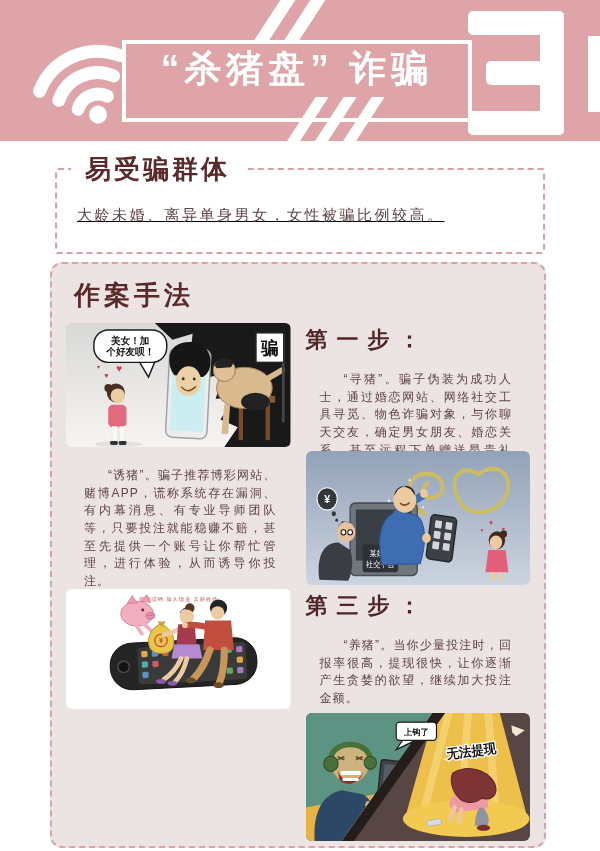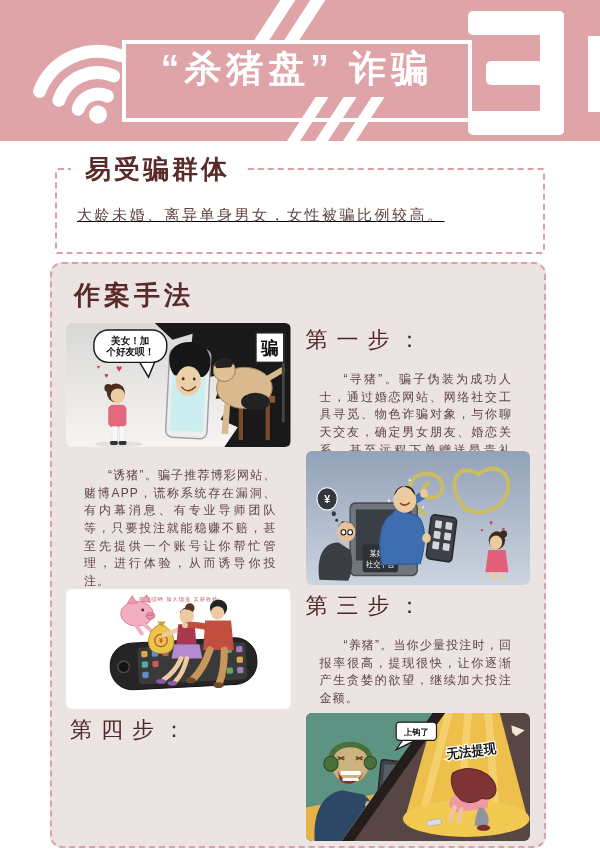--- a/index.html
+++ b/index.html
@@ -45,21 +45,21 @@
   }
   .sec2-title{
     margin:4px 0 10px 8px;color:#5a2a2a;font-size:26px;font-weight:900;letter-spacing:4px;
   }
   .row{display:flex;gap:11px;margin-bottom:4px;}
   .row-1{height:124px;}.row-2{height:134px;}.row-3{height:120px;}.row-4{height:128px;}
   .cell{flex:1;min-width:0;}
   .cartoon{border-radius:6px;overflow:hidden;}
   .cartoon svg{display:block;width:100%;height:100%;}
   .step{padding:0 2px;}
-  .step h3{margin:2px 0 5px 2px;color:#4f2626;font-size:22px;font-weight:400;letter-spacing:9px;}
+  .step h3{margin:2px 0 5px 2px;color:#4f2626;font-size:22px;font-weight:700;letter-spacing:9px;}
   .step p{
     margin:16px;color:#5f4545;font-size:12px;line-height:1.47;letter-spacing:1.1px;
     text-align:justify;text-indent:2em;
   }
   svg text{font-family:"Liberation Sans","DejaVu Sans",sans-serif;}
 </style>
 </head>
 <body>
 
 <div class="header">
@@ -316,21 +316,20 @@
       </svg>
     </div>
     <div class="cell step">
       <h3>第三步：</h3>
       <p>“养猪”。当你少量投注时，回报率很高，提现很快，让你逐渐产生贪婪的欲望，继续加大投注金额。</p>
     </div>
   </div>
 
   <div class="row row-4">
     <div class="cell step">
-      <h3>第四步：</h3>
     </div>
     <div class="cell cartoon">
       <svg viewBox="0 0 468 252" preserveAspectRatio="none">
         <defs>
           <clipPath id="c4clip">
               <polygon points="0,0 264,0 74,252 0,252"></polygon>
             </clipPath>
         </defs>
         <rect width="468" height="252" fill="#584644"></rect>
         <g>

